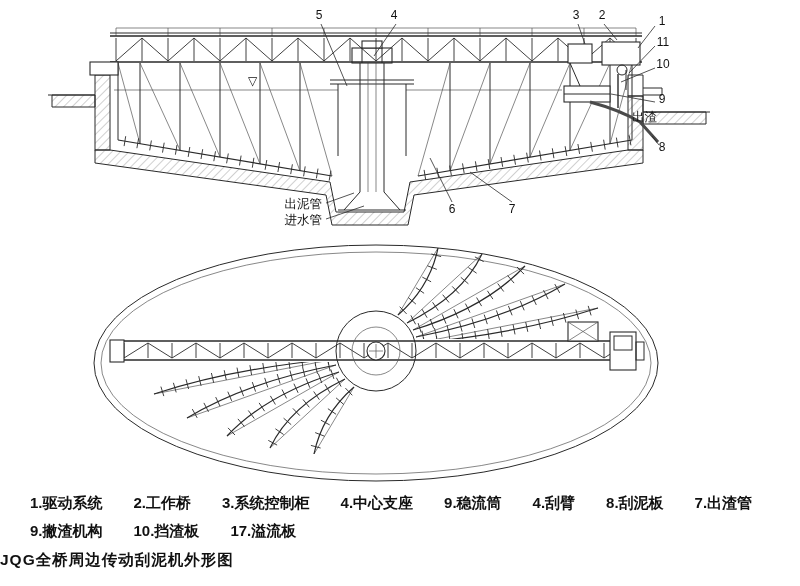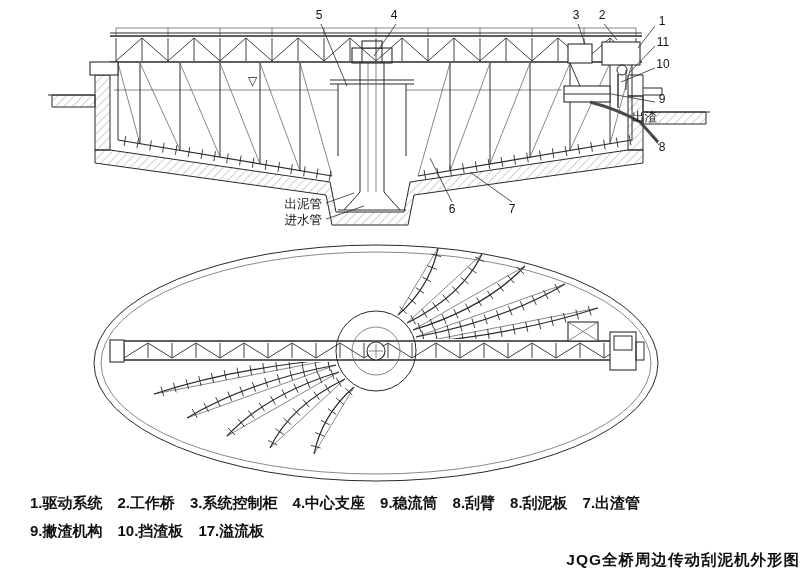--- a/index.html
+++ b/index.html
@@ -11,24 +11,24 @@
   .ln{stroke:#2a2a2a;stroke-width:1;fill:none;}
   .ln-thick{stroke:#2a2a2a;stroke-width:1.4;fill:none;}
   .ln-light{stroke:#555;stroke-width:0.7;fill:none;}
   .zig{stroke:#2a2a2a;stroke-width:0.9;fill:none;}
   .leader{stroke:#2a2a2a;stroke-width:0.8;fill:none;}
   .whitebox{fill:#fff;stroke:#2a2a2a;stroke-width:1.1;}
   .hatched{fill:url(#hatch);stroke:#2a2a2a;stroke-width:1;}
   .tickline{stroke:#2a2a2a;stroke-width:0.9;fill:none;}
   .blades{stroke:#2a2a2a;stroke-width:1.2;fill:none;}
   .pipe{stroke:#4a4a4a;stroke-width:3;fill:none;}
-  .legend-row{position:absolute;left:30px;display:flex;gap:15px;font-size:15px;font-weight:700;white-space:nowrap;}
+  .legend-row{position:absolute;left:30px;display:flex;gap:31px;font-size:15px;font-weight:700;white-space:nowrap;}
   #legend-row-1{top:494px;}
   #legend-row-2{top:522px;align-items:center;}
-  .title{position:absolute;top:550px;left:0;width:100%;text-align:right;
+  .title{position:absolute;top:550px;left:0;width:100%;text-align:left;
          font-size:15.5px;font-weight:600;letter-spacing:1px;}
 </style>
 </head>
 <body>
 
 <div class="frame">
 
 <svg width="800" height="490" viewBox="0 0 800 490">
   <defs>
     <pattern id="hatch" width="6" height="6" patternUnits="userSpaceOnUse" patternTransform="rotate(45)">
@@ -212,21 +212,21 @@
     </g>
   </g>
 </svg>
 
 <div class="legend-row" id="legend-row-1">
   <span>1.驱动系统</span>
   <span>2.工作桥</span>
   <span>3.系统控制柜</span>
   <span>4.中心支座</span>
   <span>9.稳流筒</span>
-  <span>8.刮臂</span>
+  <span>4.刮臂</span>
   <span>8.刮泥板</span>
   <span>7.出渣管</span>
 </div>
 <div class="legend-row" id="legend-row-2">
   <span>9.撇渣机构</span>
   <span>10.挡渣板</span>
   <span>17.溢流板</span>
 </div>
 <div class="title">JQG全桥周边传动刮泥机外形图</div>
 

